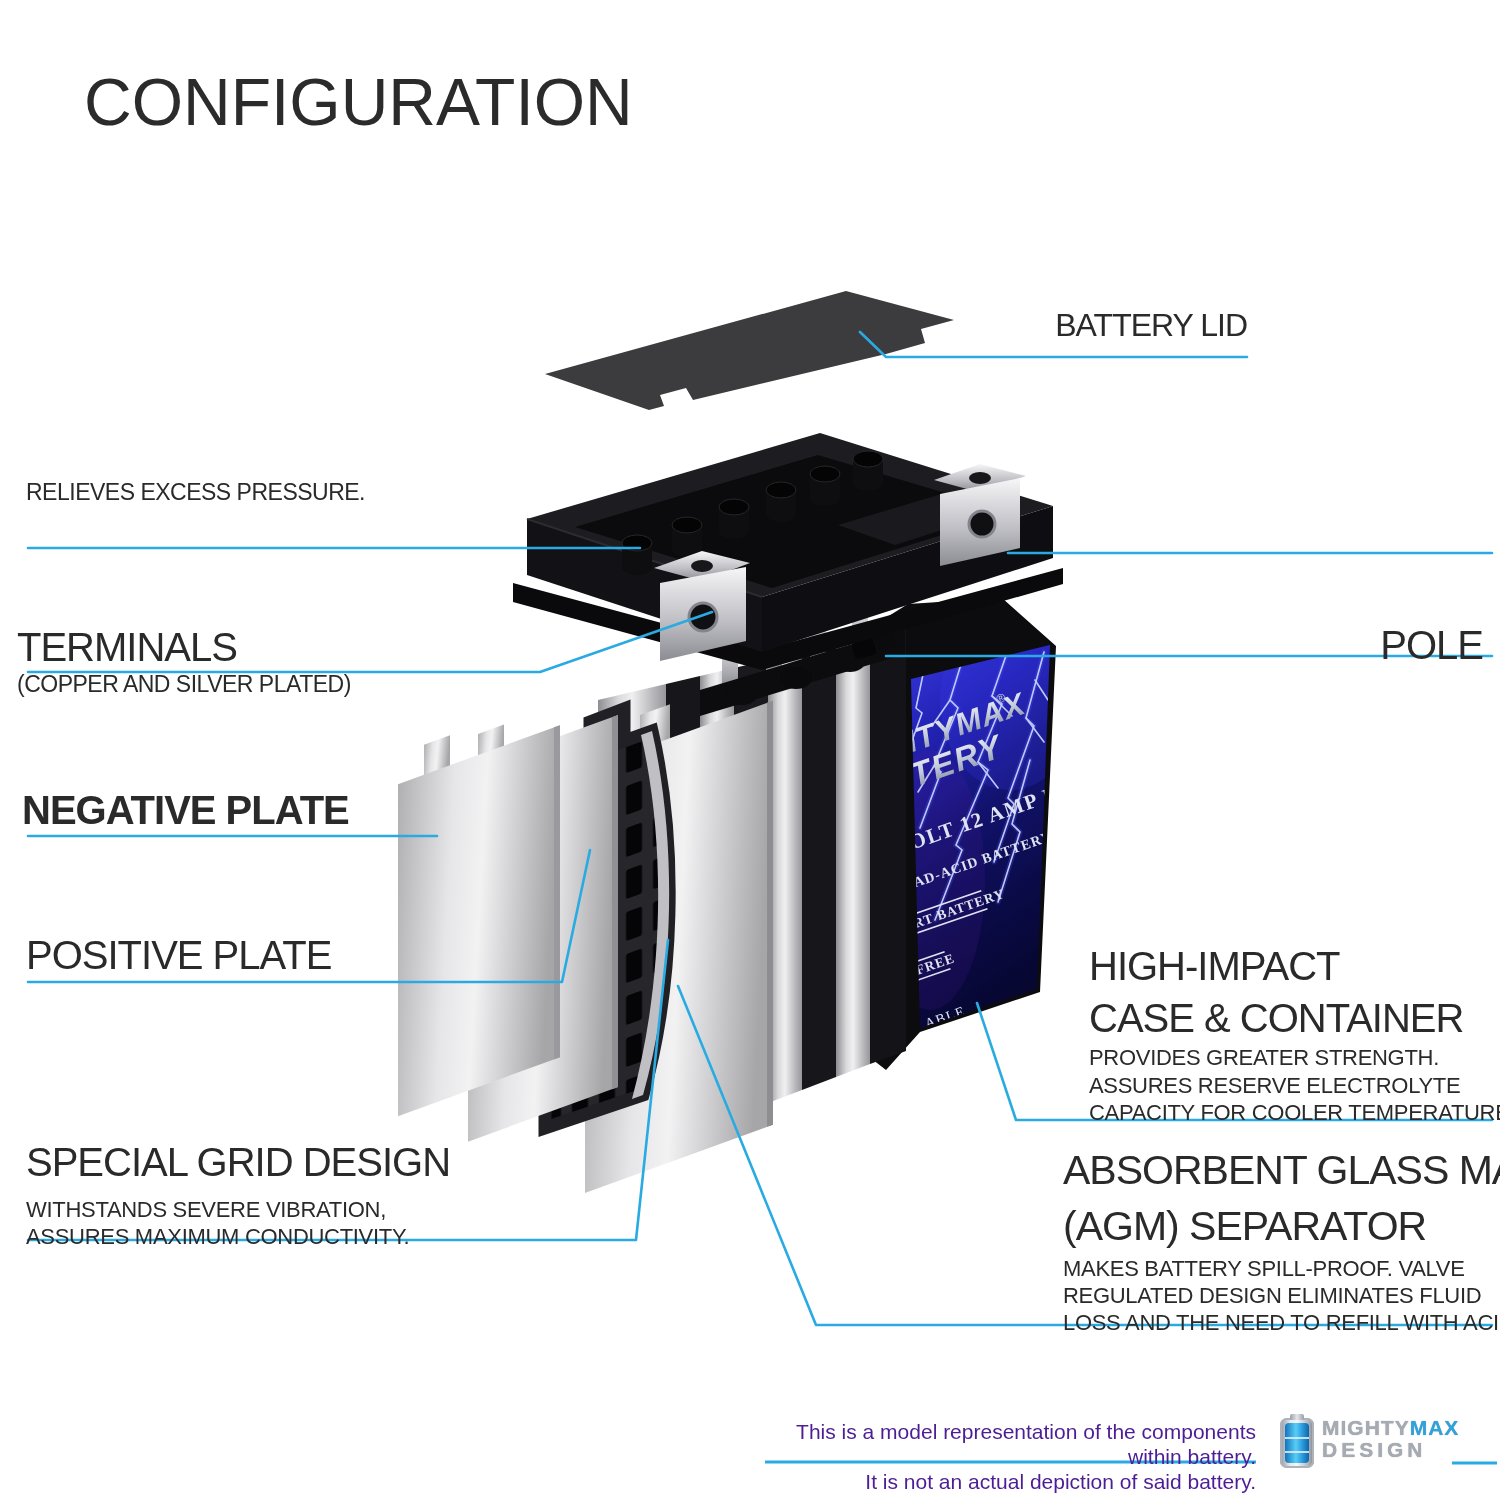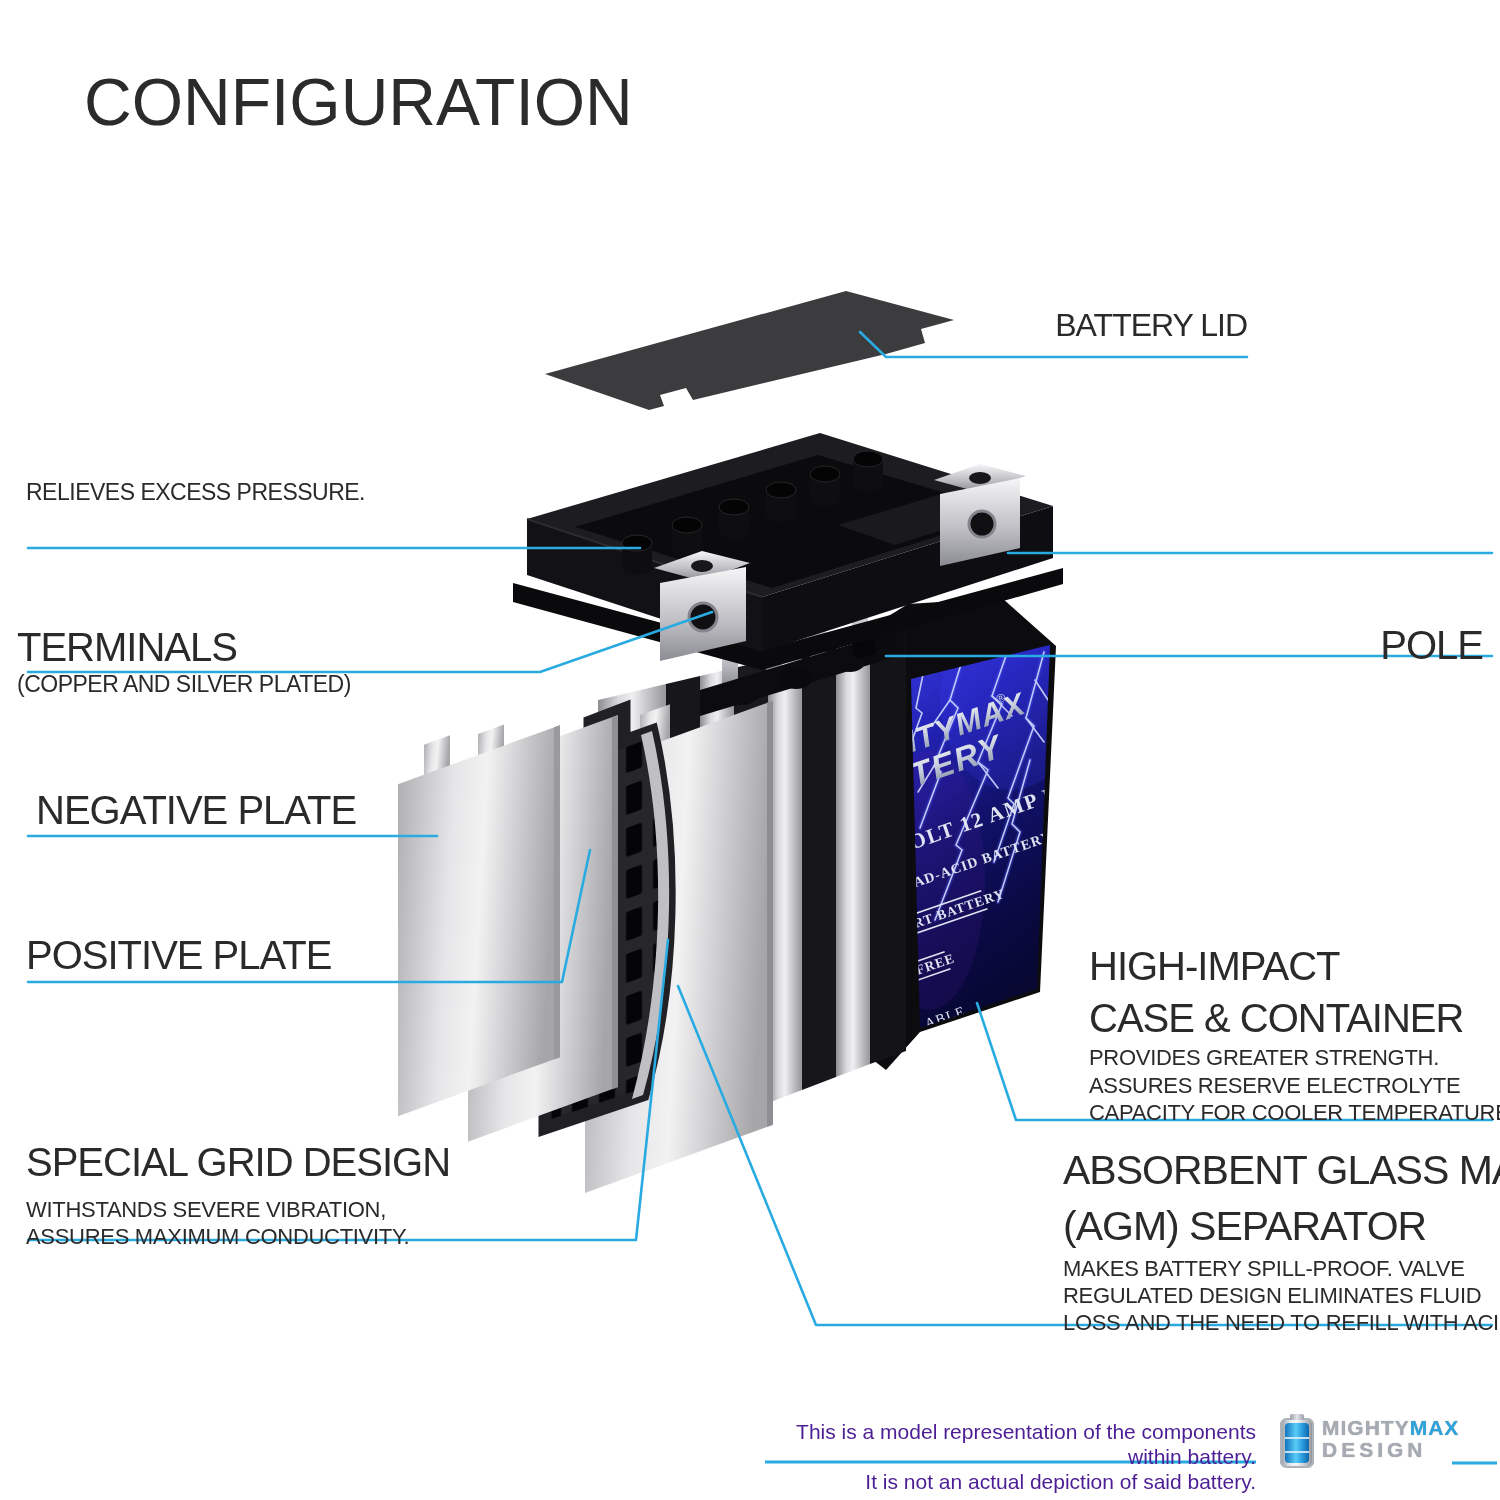--- a/index.html
+++ b/index.html
@@ -273,21 +273,21 @@
 </div>
 
 <div class="lbl" style="left:17px;top:594px;margin-top:32px;">
   <div class="big40">TERMINALS</div>
   <div class="sub">(COPPER AND SILVER PLATED)</div>
 </div>
 
 
 <div class="lbl big40 right" style="left:1100px;top:624px;width:383px;">POLE</div>
 
-<div class="lbl big40" style="left:36px;top:789px;">NEGATIVE PLATE</div>
+<div class="lbl big40" style="left:22px;top:789px;font-weight:bold;">NEGATIVE PLATE</div>
 
 <div class="lbl big40" style="left:26px;top:934px;">POSITIVE PLATE</div>
 
 <div class="lbl" style="left:1089px;top:945px;">
   <div class="big40">HIGH-IMPACT</div>
   <div class="big40" style="margin-top:9px;">CASE &amp; CONTAINER</div>
   <div class="desc" style="margin-top:4px;">
     <div>PROVIDES GREATER STRENGTH.</div>
     <div>ASSURES RESERVE ELECTROLYTE</div>
     <div>CAPACITY FOR COOLER TEMPERATURES.</div>

